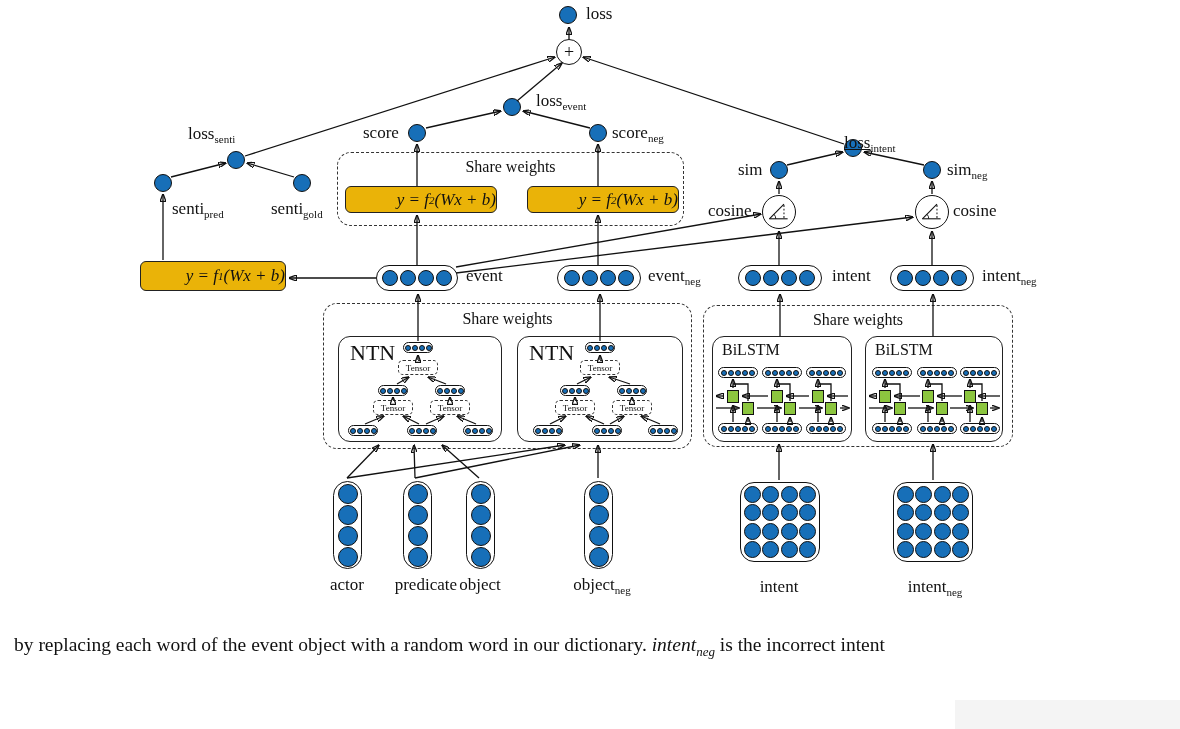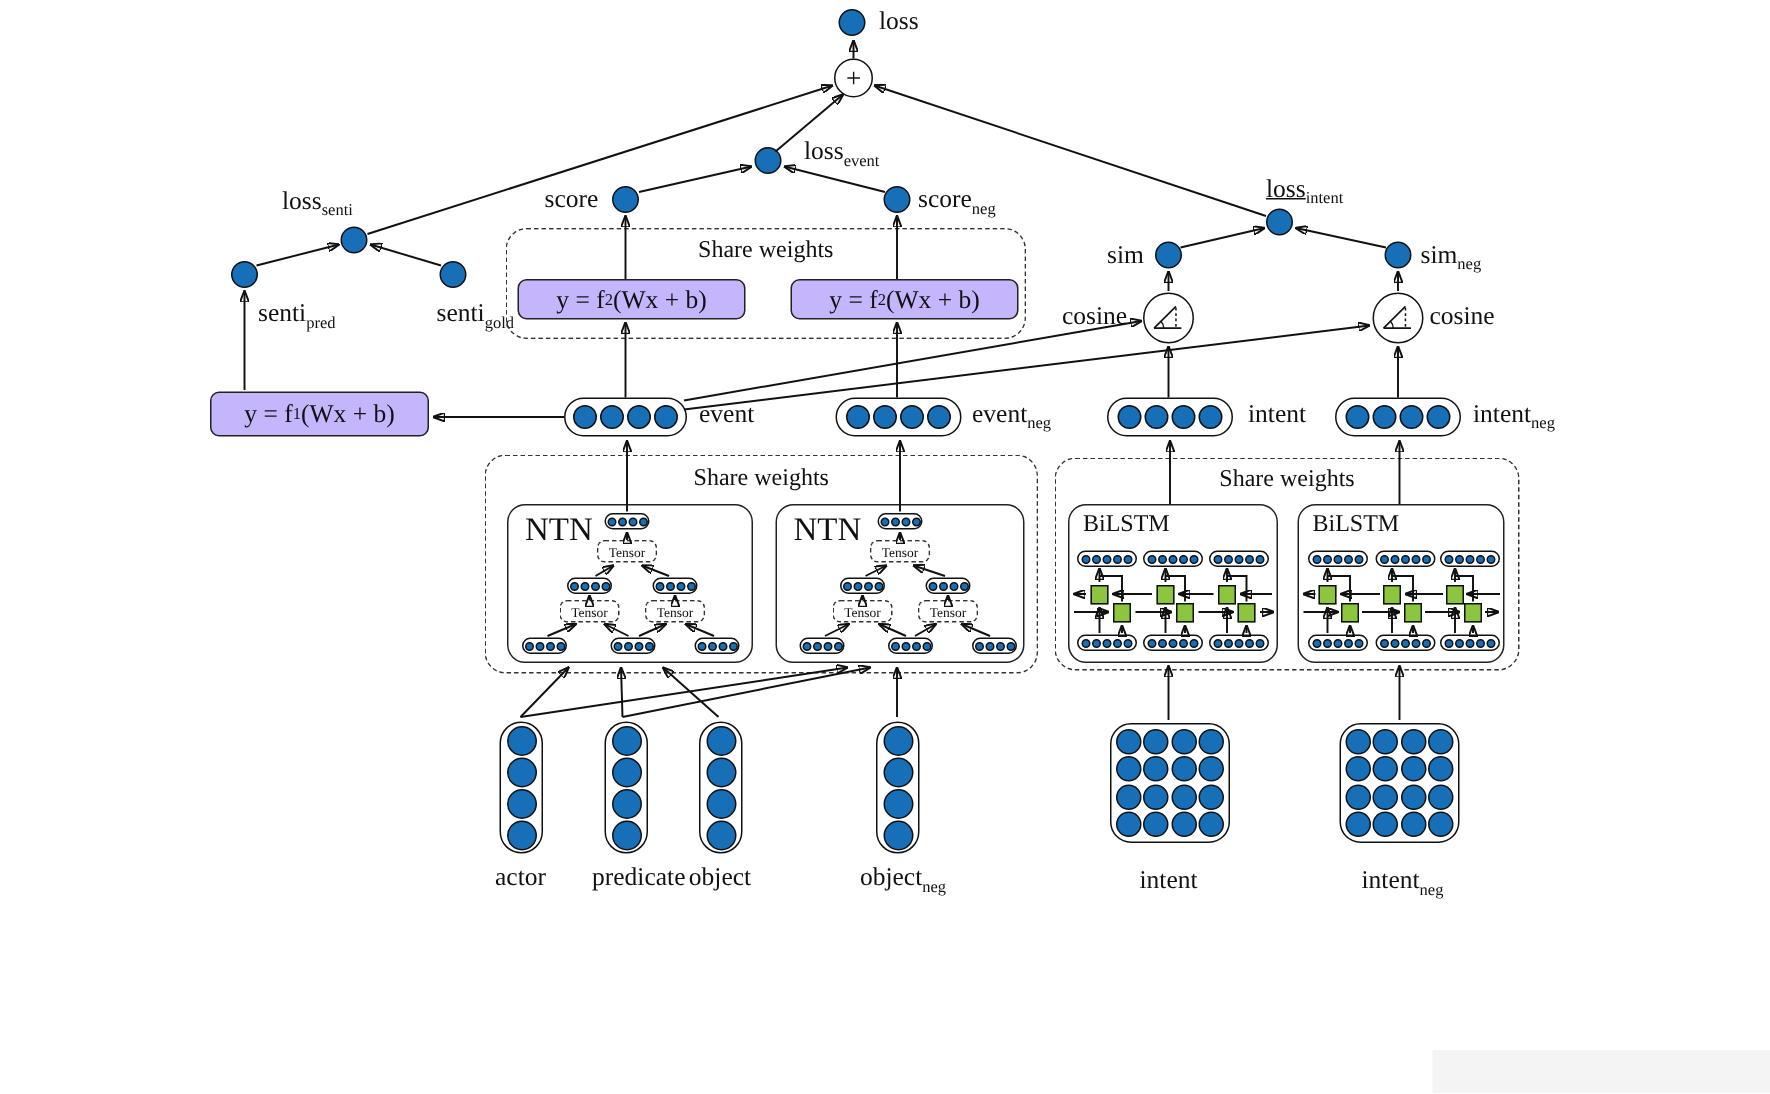--- a/index.html
+++ b/index.html
@@ -4,22 +4,22 @@
 <style>
   html,body{margin:0;padding:0;background:#fff;}
   #page{position:relative;width:1180px;height:729px;background:#fff;overflow:hidden;
         font-family:"Liberation Serif",serif;color:#111;}
   .abs{position:absolute;box-sizing:border-box;}
   .node{width:18px;height:18px;border-radius:50%;background:#176fb8;border:1.5px solid #111;}
   .plus-circle{width:26px;height:26px;border-radius:50%;background:#fff;border:1.4px solid #111;
     display:flex;align-items:center;justify-content:center;font-size:18px;line-height:1;}
   .lbl{font-size:17px;white-space:nowrap;line-height:1.1;}
   .lbl sub{font-size:11px;}
-  .fbox{border:1.4px solid #222;border-radius:6px;background:#c4b5fd;display:flex;align-items:center;
-    justify-content:center;font-size:17px;white-space:nowrap;}
+  .fbox{border:1.4px solid #222;border-radius:6px;background:#eab308;display:flex;align-items:center;
+    justify-content:flex-end;font-style:italic;font-size:17px;white-space:nowrap;}
   .fbox sub{font-size:11px;}
   .dashed-box{border:1.6px dashed #333;border-radius:14px;}
   .sw-title{font-size:16px;text-align:center;white-space:nowrap;}
   .solid-box{border:1.6px solid #222;border-radius:12px;background:#fff;}
   .box-tag{font-size:22px;}
   .hpill{border:1.6px solid #111;border-radius:13px;background:#fff;display:flex;align-items:center;
     justify-content:center;gap:2px;}
   .hpill .dot{width:16px;height:16px;border-radius:50%;background:#176fb8;border:1.4px solid #111;box-sizing:border-box;}
   .vpill{border:1.6px solid #111;border-radius:15px;background:#fff;display:flex;flex-direction:column;
     align-items:center;justify-content:center;gap:1px;}
@@ -53,39 +53,39 @@
       <span>+</span>
     </div>
 
   <div class="abs node" style="left:227px;top:151px;"></div>
   <div class="abs lbl" style="left:188px;top:125px;"><span>loss</span><sub>senti</sub></div>
 
   <div class="abs node" style="left:503px;top:98px;"></div>
   <div class="abs lbl" style="left:536px;top:92px;"><span>loss</span><sub>event</sub></div>
 
   <div class="abs node" style="left:844px;top:139px;"></div>
-  <div class="abs lbl" style="left:844px;top:117px;text-decoration:underline;"><span>loss</span><sub>intent</sub></div>
+  <div class="abs lbl" style="left:844px;top:134px;text-decoration:underline;"><span>loss</span><sub>intent</sub></div>
 
   <div class="abs node" style="left:408px;top:124px;"></div>
   <div class="abs lbl" style="left:363px;top:124px;"><span>score</span><sub></sub></div>
 
   <div class="abs node" style="left:589px;top:124px;"></div>
   <div class="abs lbl" style="left:612px;top:124px;"><span>score</span><sub>neg</sub></div>
 
   <div class="abs node" style="left:770px;top:161px;"></div>
   <div class="abs lbl" style="left:738px;top:161px;"><span>sim</span><sub></sub></div>
 
   <div class="abs node" style="left:923px;top:161px;"></div>
   <div class="abs lbl" style="left:947px;top:161px;"><span>sim</span><sub>neg</sub></div>
 
   <div class="abs node" style="left:154px;top:174px;"></div>
   <div class="abs lbl" style="left:172px;top:200px;"><span>senti</span><sub>pred</sub></div>
 
   <div class="abs node" style="left:293px;top:174px;"></div>
-  <div class="abs lbl" style="left:271px;top:200px;margin-left:20px;"><span>senti</span><sub>gold</sub></div>
+  <div class="abs lbl" style="left:271px;top:200px;"><span>senti</span><sub>gold</sub></div>
 
   <div class="abs cosine-circle" style="left:762px;top:195px;">
     <svg width="31" height="31" viewBox="0 0 34 34">
       <path d="M7,25 H27" stroke="#111" stroke-width="1.2" fill="none"></path>
       <path d="M7,25 L23,9" stroke="#111" stroke-width="1.2" fill="none"></path>
       <path d="M23,10 V25" stroke="#111" stroke-width="1.1" stroke-dasharray="2,2" fill="none"></path>
       <path d="M14,25 A7,7 0 0 0 12,20" stroke="#111" stroke-width="1" fill="none"></path>
     </svg>
   </div>
   <div class="abs lbl" style="left:708px;top:202px;">cosine</div>
@@ -408,20 +408,21 @@
       <span class="dot"></span>
       <span class="dot"></span>
       <span class="dot"></span>
     </div>
   <div class="abs lbl center-text" style="left:749px;top:578px;width:60px;"><span>intent</span><sub></sub></div>
   <div class="abs lbl center-text" style="left:895px;top:578px;width:80px;"><span>intent</span><sub>neg</sub></div>
 
   <div class="abs graybox" style="left:955px;top:700px;width:225px;height:29px;"></div>
 
   <div class="abs caption" style="left:14px;top:631px;width:1160px;">
+    <div><span>by replacing each word of the event object with a random word in our dictionary. </span><span class="it">intent</span><sub>neg</sub><span> is the incorrect intent</span></div>
   </div>
 
   <svg id="edges" class="abs" style="left:0;top:0;" width="1180" height="620" viewBox="0 0 1180 620">
     <defs>
       <marker id="ah" markerWidth="8" markerHeight="6" refX="7.5" refY="3" orient="auto" markerUnits="userSpaceOnUse">
         <path d="M0,0 L8,3 L0,6 z" fill="#111"></path>
       </marker>
     </defs>
 
     <line x1="569" y1="39" x2="569" y2="27" marker-end="url(#ah)"></line>

